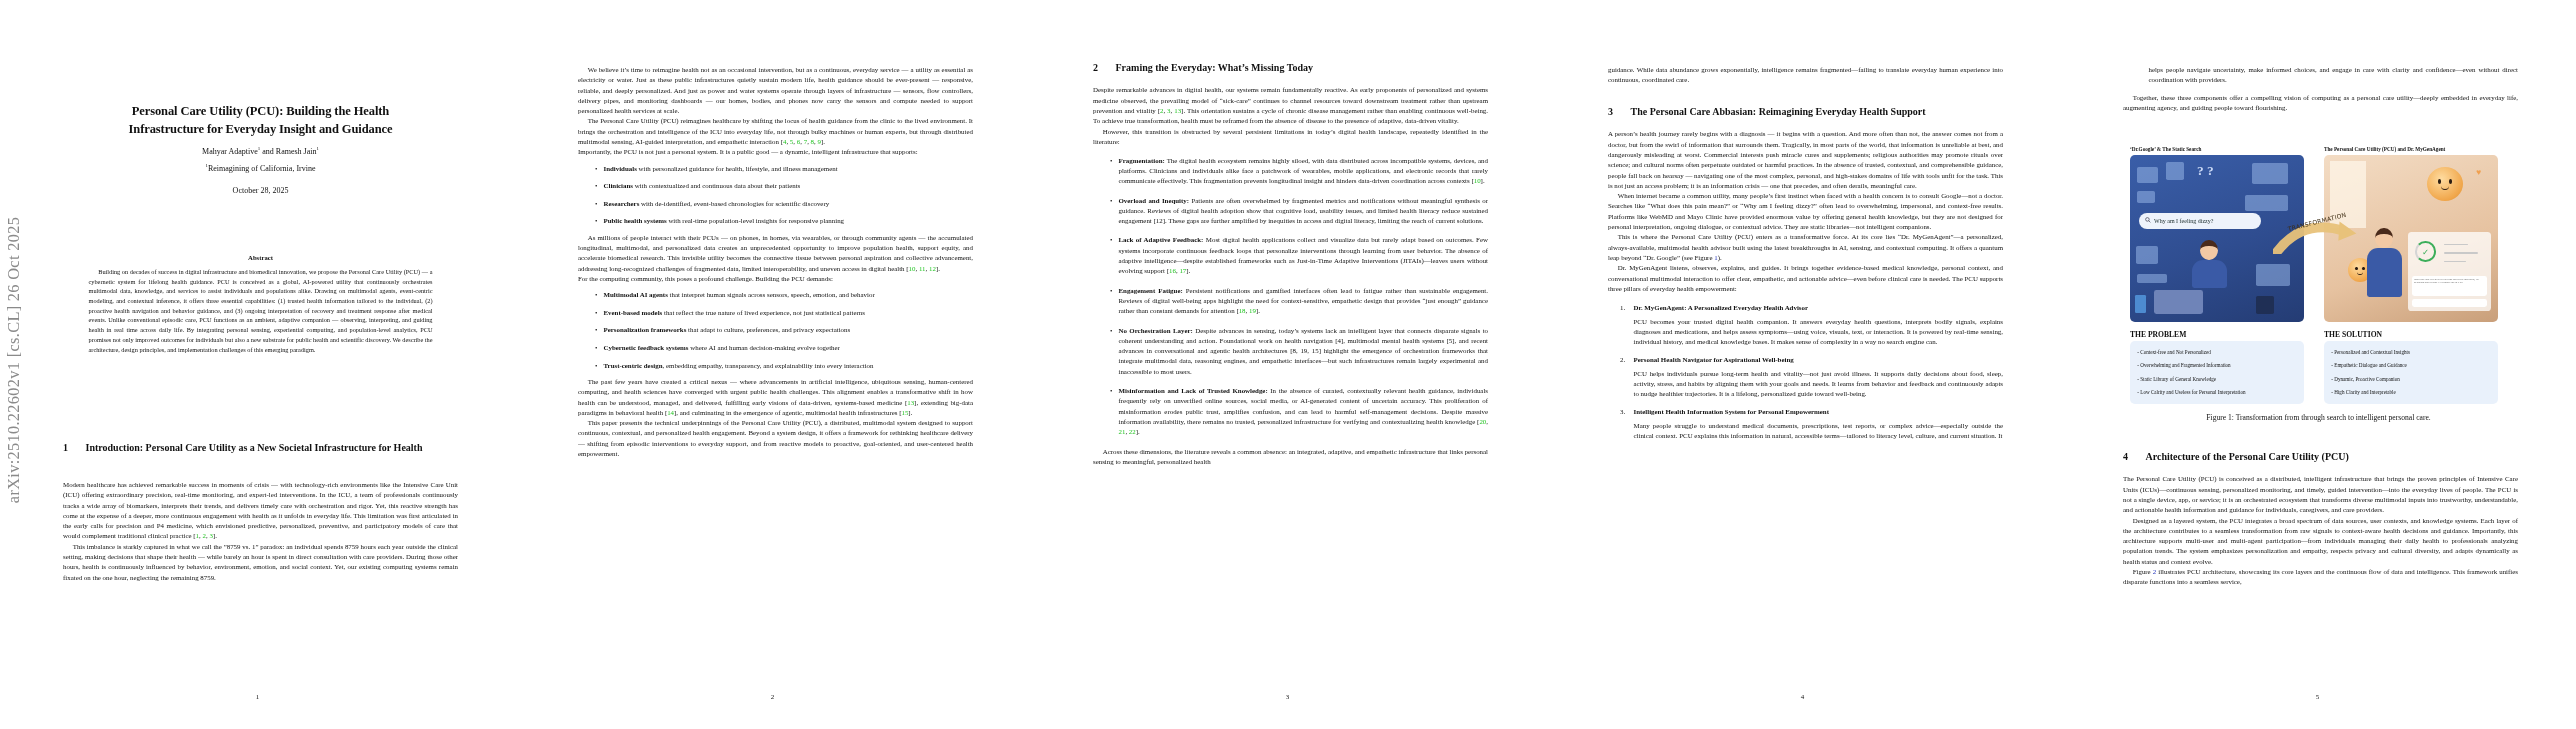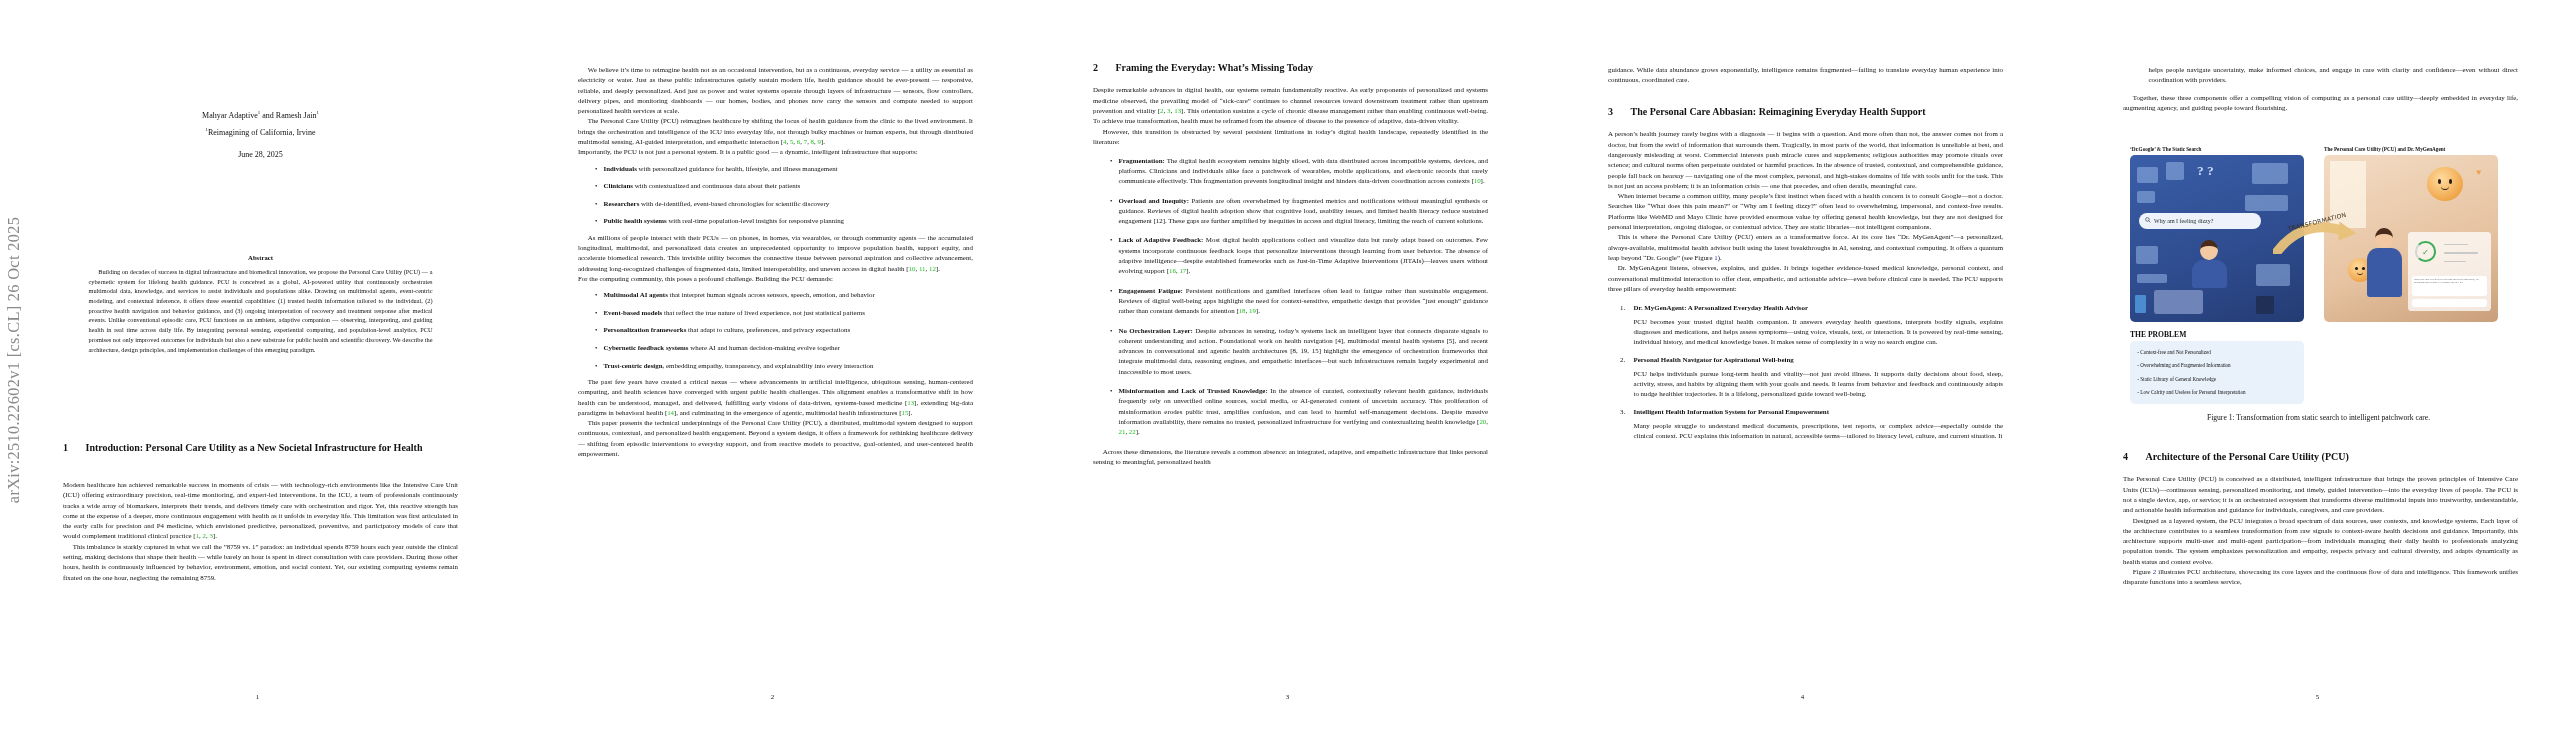--- a/index.html
+++ b/index.html
@@ -66,27 +66,30 @@
 </head>
 <body>
 
 <div class="pages">
 
   <div class="page">
     <div class="arxiv-stamp">
       <span>arXiv:2510.22602v1  [cs.CL]  26 Oct 2025</span>
     </div>
     <div class="col" style="top:102px;">
+      <h1 class="title">
+        <span>Personal Care Utility (PCU): Building the Health</span><br><span>Infrastructure for Everyday Insight and Guidance</span>
+      </h1>
       <div class="authors">
         <span>Mahyar Adaptive</span><sup>1</sup><span> and Ramesh Jain</span><sup>1</sup>
       </div>
       <div class="affil">
         <sup>1</sup><span>Reimagining of California, Irvine</span>
       </div>
-      <div class="date">June 28, 2025</div>
+      <div class="date">October 28, 2025</div>
     </div>
 
     <div class="col" style="top:253px;">
       <div class="abstract-head">Abstract</div>
       <p class="abstract indent">Building on decades of success in digital infrastructure and biomedical innovation, we propose the Personal Care Utility (PCU) — a cybernetic system for lifelong health guidance. PCU is conceived as a global, AI-powered utility that continuously orchestrates multimodal data, knowledge, and services to assist individuals and populations alike. Drawing on multimodal agents, event-centric modeling, and contextual inference, it offers three essential capabilities: (1) trusted health information tailored to the individual, (2) proactive health navigation and behavior guidance, and (3) ongoing interpretation of recovery and treatment response after medical events. Unlike conventional episodic care, PCU functions as an ambient, adaptive companion — observing, interpreting, and guiding health in real time across daily life. By integrating personal sensing, experiential computing, and population-level analytics, PCU promises not only improved outcomes for individuals but also a new substrate for public health and scientific discovery. We describe the architecture, design principles, and implementation challenges of this emerging paradigm.</p>
     </div>
 
     <div class="col" style="top:441px;">
       <h2 class="sec">
         <span class="num">1</span>
@@ -249,22 +252,31 @@
       <div class="fig-row">
         <div class="fig-panel">
           <div class="fig-section-title">THE PROBLEM</div>
           <div class="fig-box">
             <div>- Context-free and Not Personalized</div>
             <div>- Overwhelming and Fragmented Information</div>
             <div>- Static Library of General Knowledge</div>
             <div>- Low Calrity and Useless for Personal Interpretation</div>
           </div>
         </div>
-      </div>
-      <div class="fig-caption">Figure 1: Transformation from static search to intelligent patchwork care.</div>
+        <div class="fig-panel">
+          <div class="fig-section-title">THE SOLUTION</div>
+          <div class="fig-box">
+            <div>- Personalized and Contextual Insights</div>
+            <div>- Empathetic Dialogue and Guidance</div>
+            <div>- Dynamic, Proactive Companion</div>
+            <div>- High Clarity and Interpretable</div>
+          </div>
+        </div>
+      </div>
+      <div class="fig-caption">Figure 1: Transformation from through search to intelligent personal care.</div>
     </div>
 
     <div class="col" style="top:450px;">
       <h2 class="sec" style="margin-bottom:11px;">
         <span class="num">4</span>
         <span>Architecture of the Personal Care Utility (PCU)</span>
       </h2>
       <p>The Personal Care Utility (PCU) is conceived as a distributed, intelligent infrastructure that brings the proven principles of Intensive Care Units (ICUs)—continuous sensing, personalized monitoring, and timely, guided intervention—into the everyday lives of people. The PCU is not a single device, app, or service; it is an orchestrated ecosystem that transforms diverse multimodal inputs into trustworthy, understandable, and actionable health information and guidance for individuals, caregivers, and care providers.</p>
       <p class="indent">Designed as a layered system, the PCU integrates a broad spectrum of data sources, user contexts, and knowledge systems. Each layer of the architecture contributes to a seamless transformation from raw signals to context-aware health decisions and guidance. Importantly, this architecture supports multi-user and multi-agent participation—from individuals managing their daily health to professionals analyzing population trends. The system emphasizes personalization and empathy, respects privacy and cultural diversity, and adapts dynamically as health status and context evolve.</p>
       <p class="indent"><span>Figure </span><a class="ref">2</a><span> illustrates PCU architecture, showcasing its core layers and the continuous flow of data and intelligence. This framework unifies disparate functions into a seamless service,</span></p>

